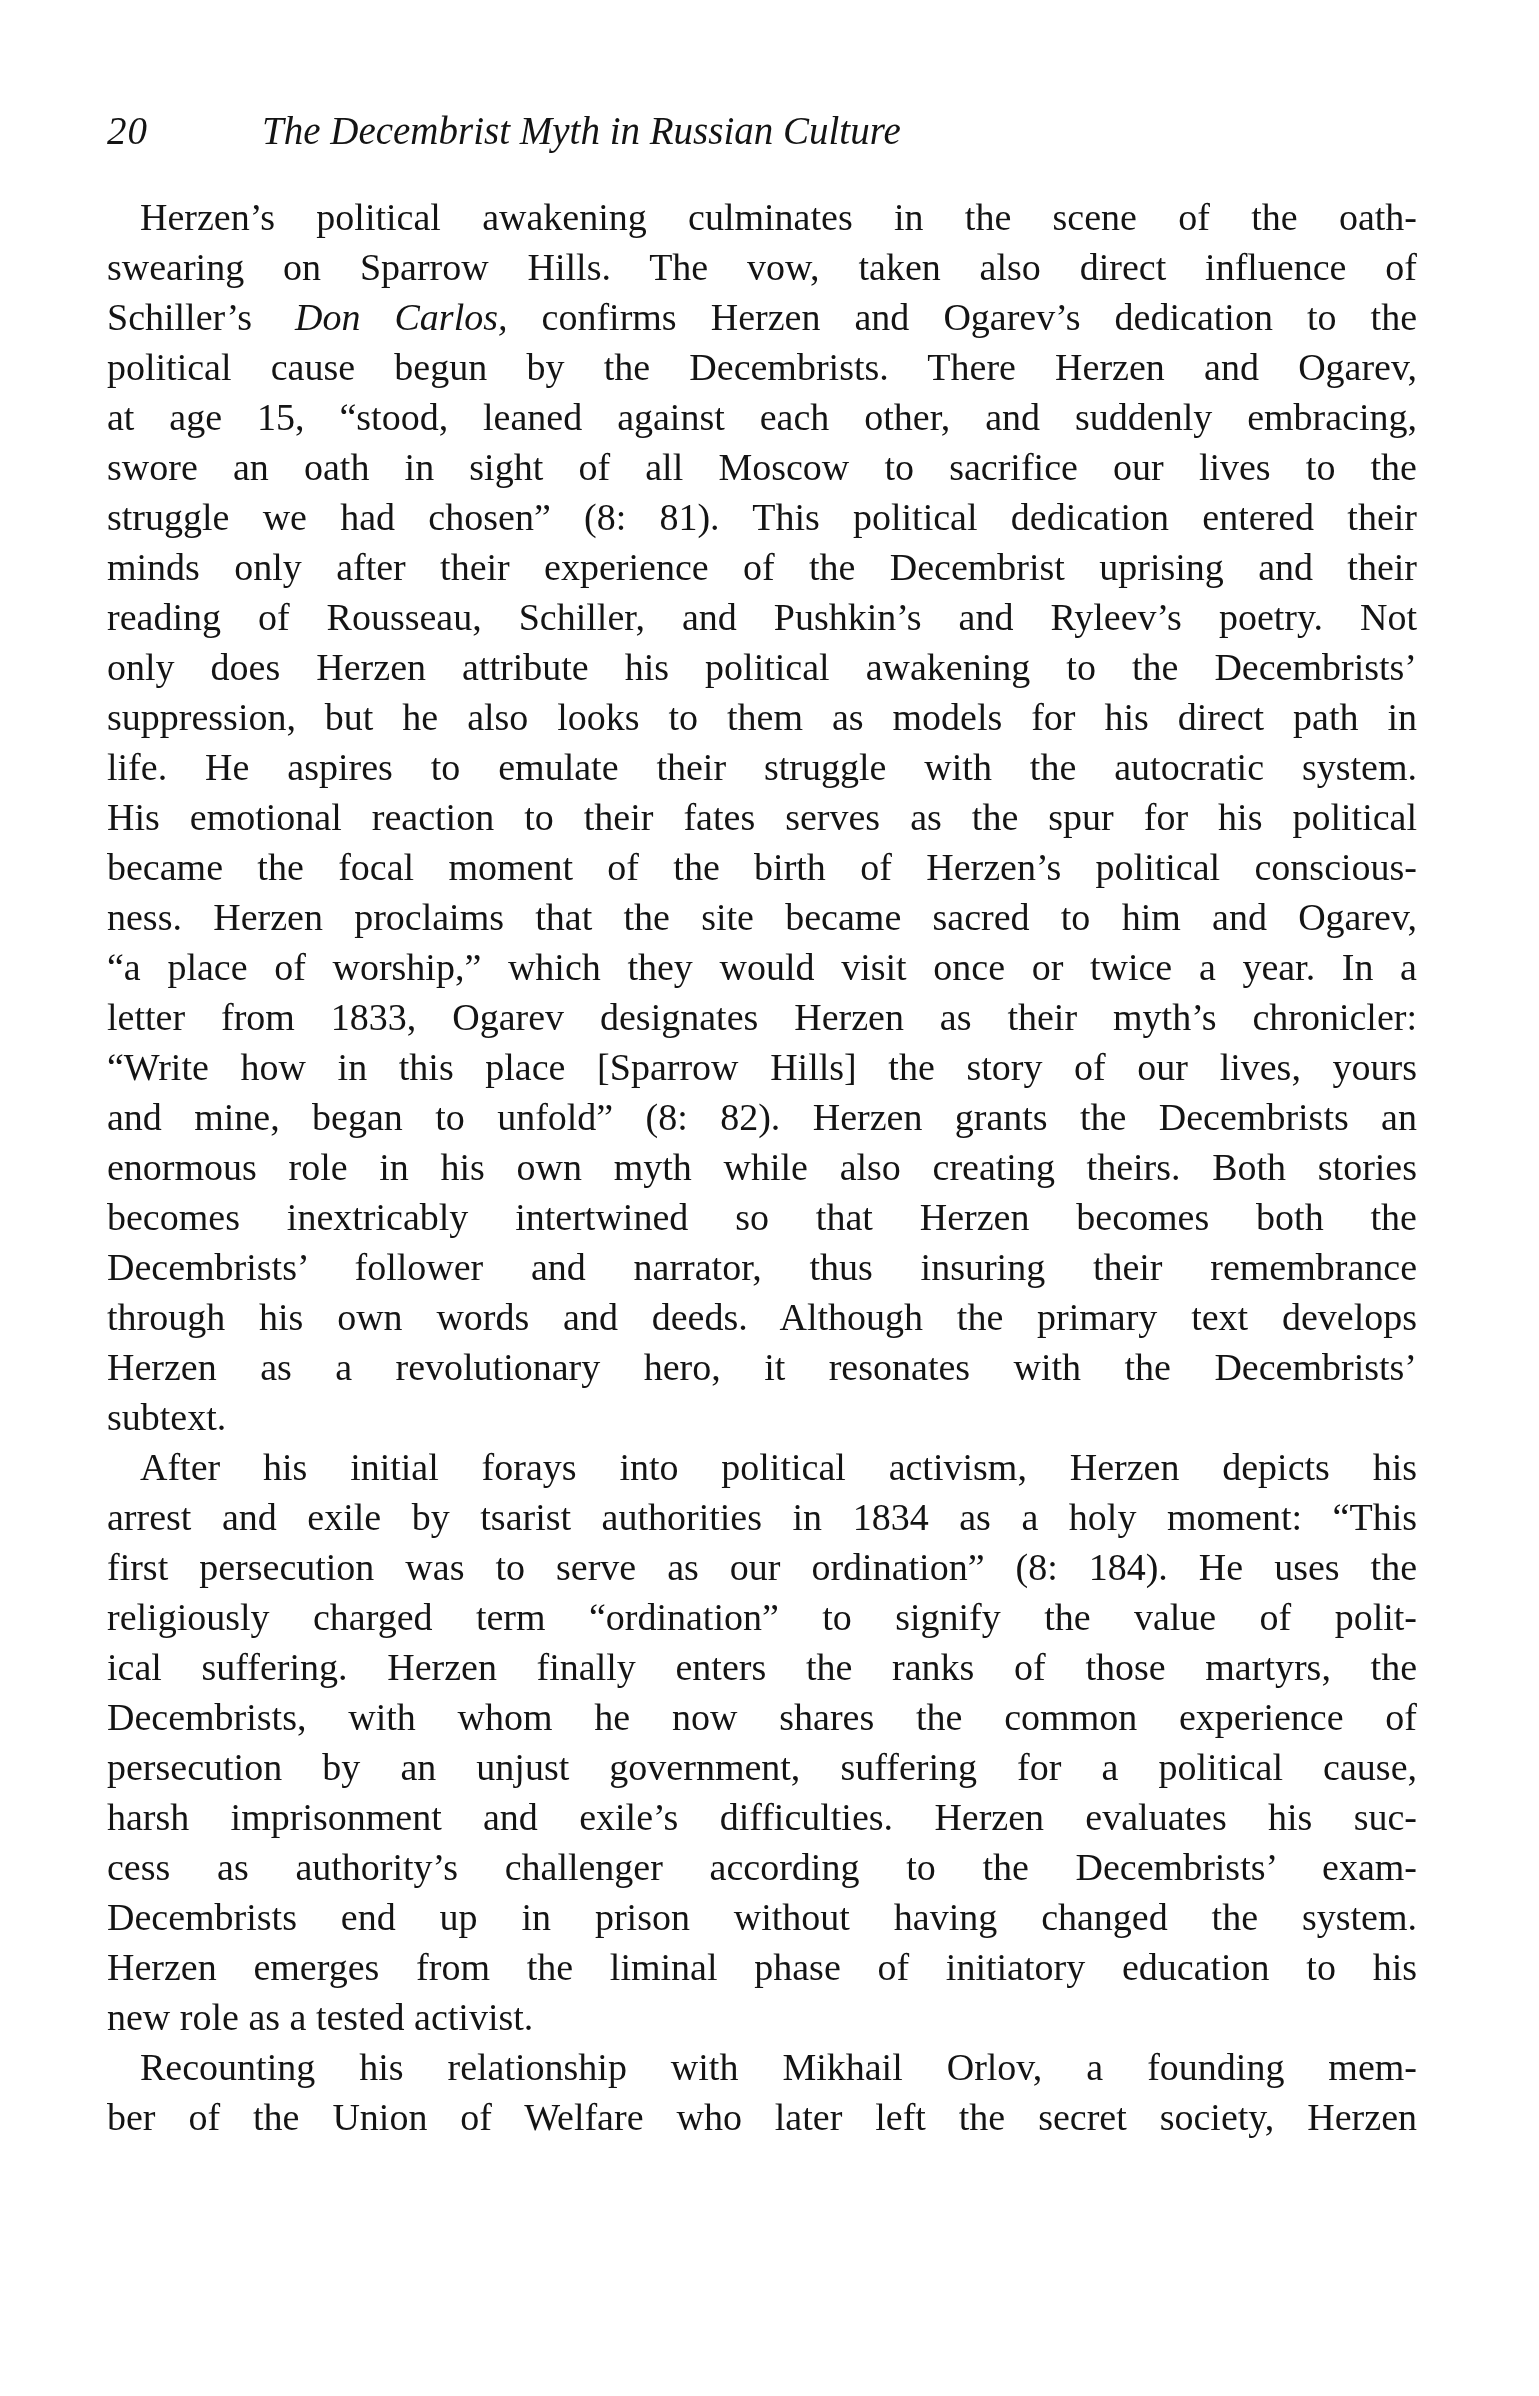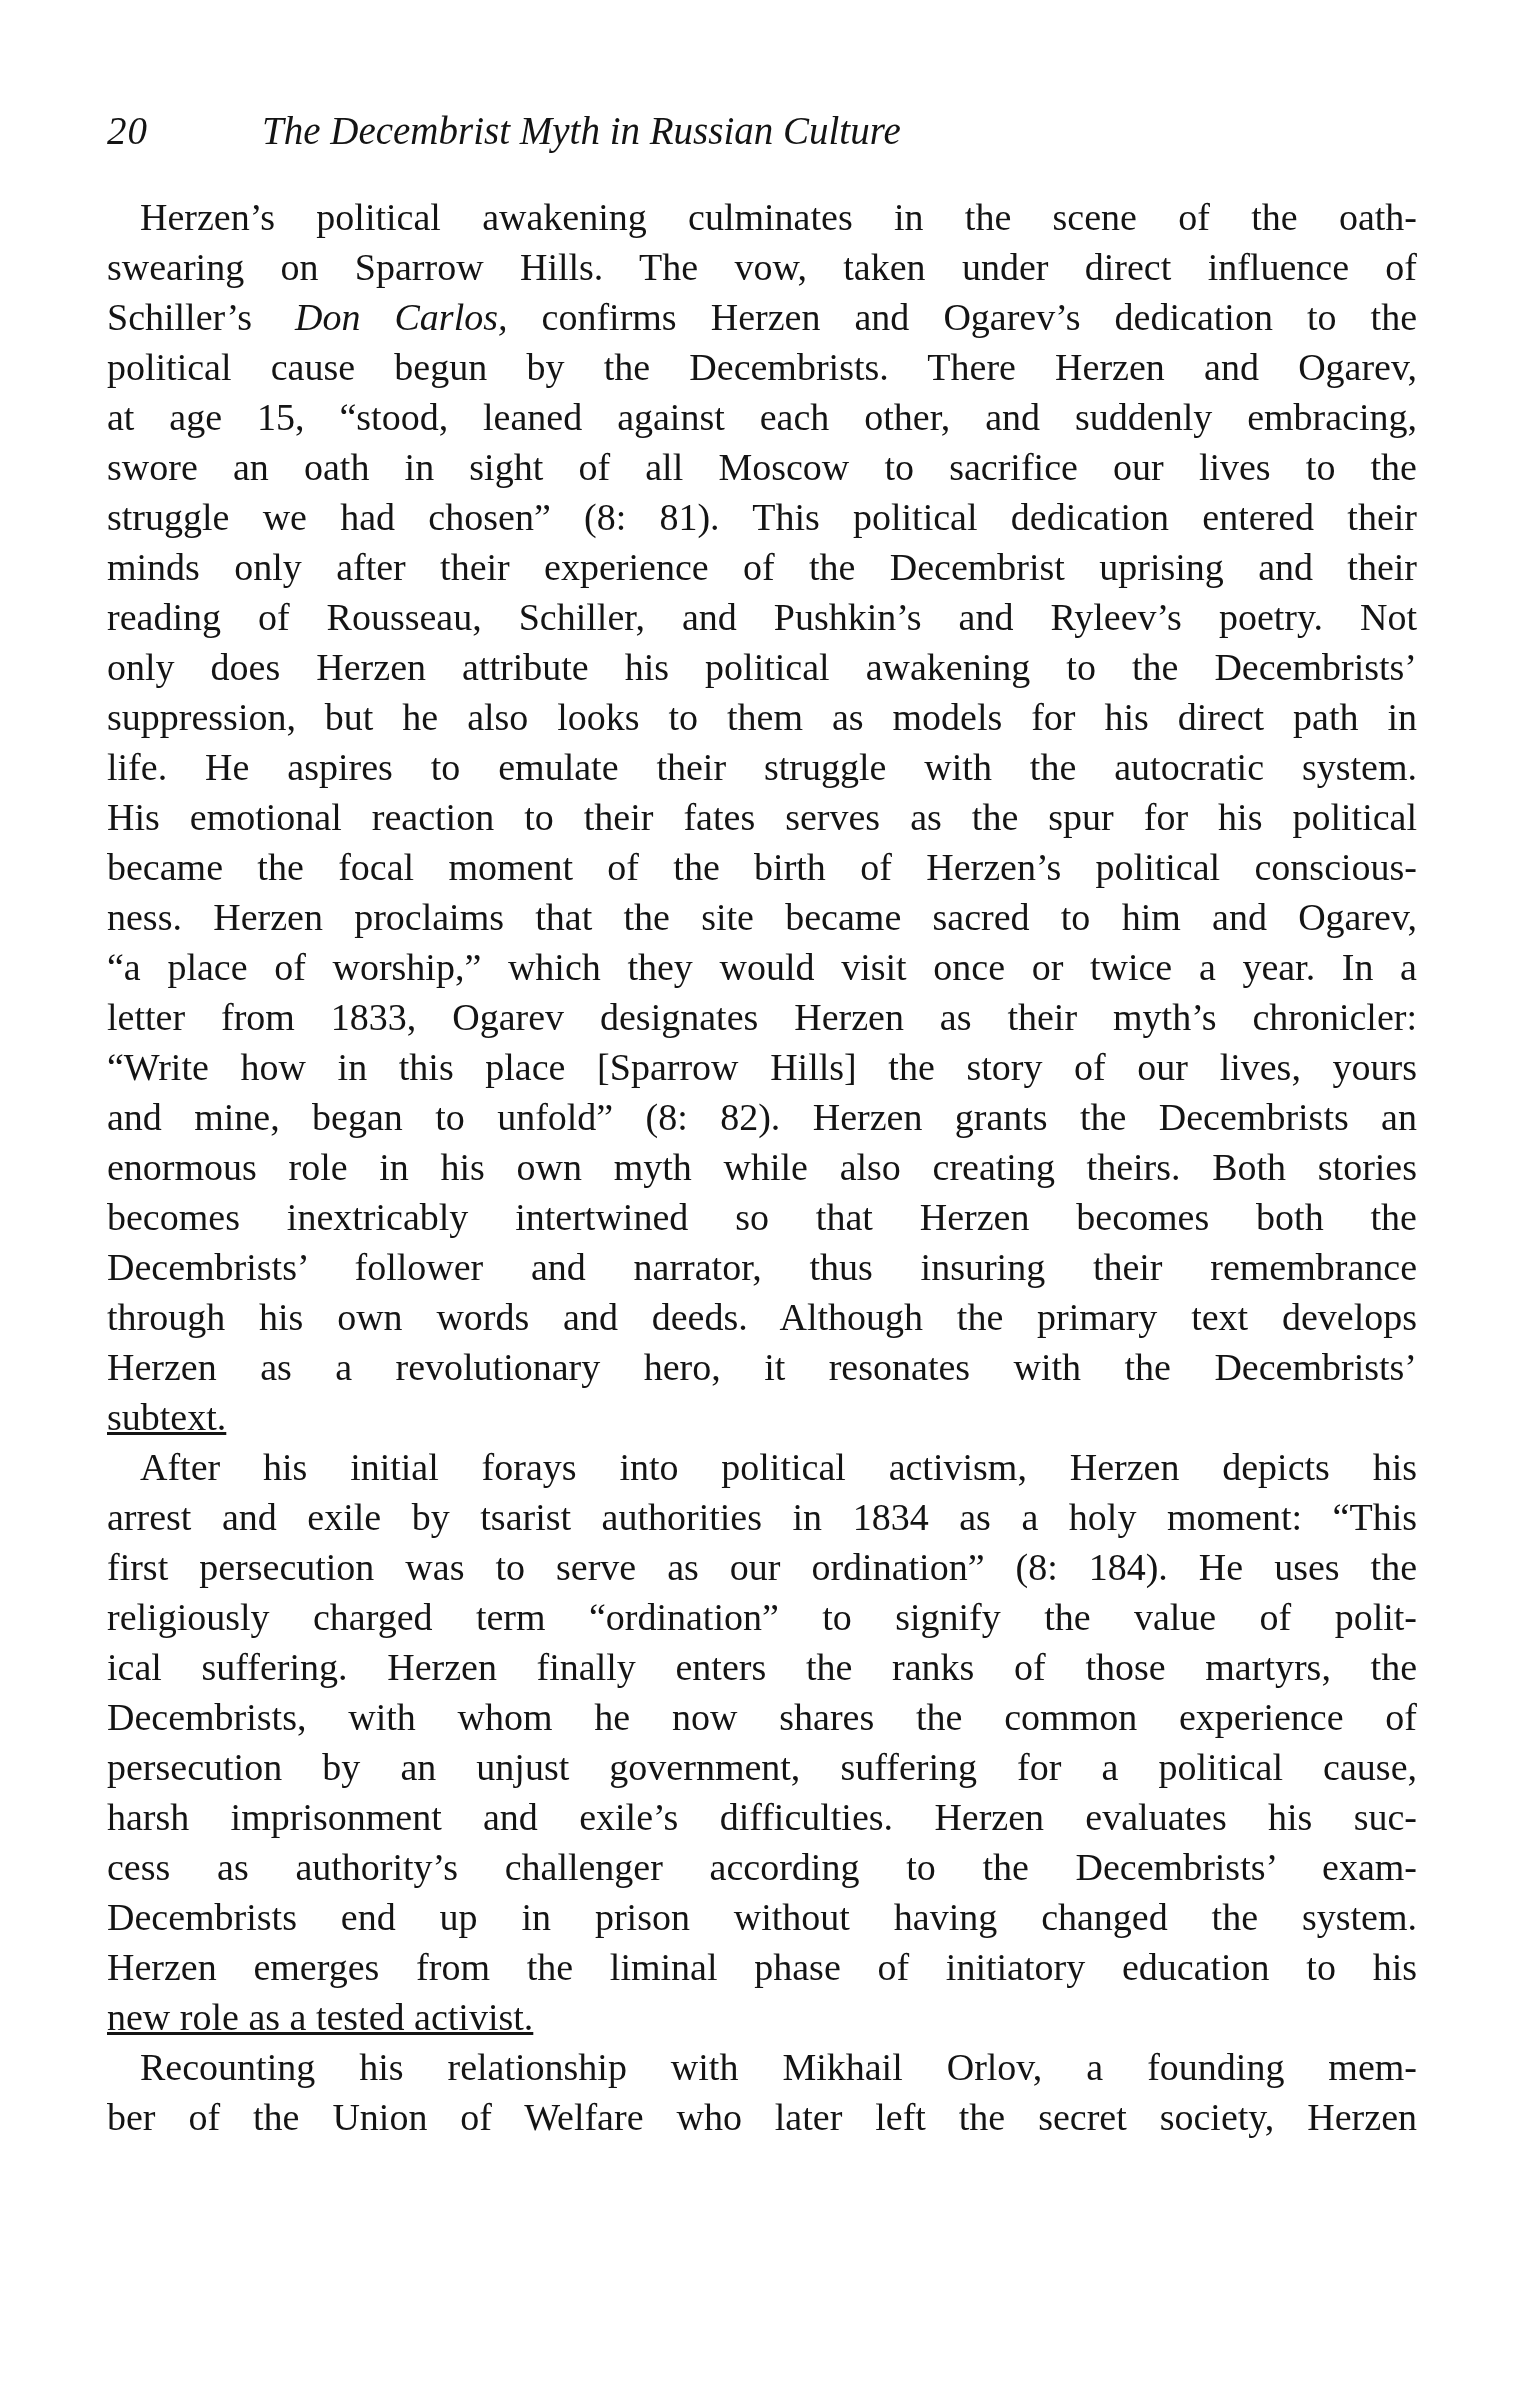--- a/index.html
+++ b/index.html
@@ -55,42 +55,41 @@
     line-height: 50px;
     font-size: 38px;
     text-align: justify;
     text-align-last: justify;
     overflow: hidden;
     white-space: normal;
   }
   .line.no-justify {
     text-align: left;
     text-align-last: left;
-    text-decoration: underline;
   }
   .line.indent {
     text-indent: 33px;
   }
   .line i {
     font-style: italic;
     margin-left: 9px;
   }
 </style>
 </head>
 <body>
 
 <div class="page" style="background: rgb(255, 255, 255); color: rgb(20, 20, 20); padding-left: 12px;">
   <div class="running-head">
     <span class="page-number">20</span>
     <span class="running-title">The Decembrist Myth in Russian Culture</span>
   </div>
   <div class="text-block">
       <div class="paragraph">
         <div class="line indent"><span>Herzen’s political awakening culminates in the scene of the oath-</span></div>
-        <div class="line"><span>swearing on Sparrow Hills. The vow, taken under direct influence of</span></div>
+        <div class="line"><span>swearing on Sparrow Hills. The vow, taken also direct influence of</span></div>
         <div class="line"><span>Schiller’s </span><i>Don Carlos,</i><span> confirms Herzen and Ogarev’s dedication to the</span></div>
         <div class="line"><span>political cause begun by the Decembrists. There Herzen and Ogarev,</span></div>
         <div class="line"><span>at age 15, “stood, leaned against each other, and suddenly embracing,</span></div>
         <div class="line"><span>swore an oath in sight of all Moscow to sacrifice our lives to the</span></div>
         <div class="line"><span>struggle we had chosen” (8: 81). This political dedication entered their</span></div>
         <div class="line"><span>minds only after their experience of the Decembrist uprising and their</span></div>
         <div class="line"><span>reading of Rousseau, Schiller, and Pushkin’s and Ryleev’s poetry. Not</span></div>
         <div class="line"><span>only does Herzen attribute his political awakening to the Decembrists’</span></div>
         <div class="line"><span>suppression, but he also looks to them as models for his direct path in</span></div>
         <div class="line"><span>life. He aspires to emulate their struggle with the autocratic system.</span></div>

